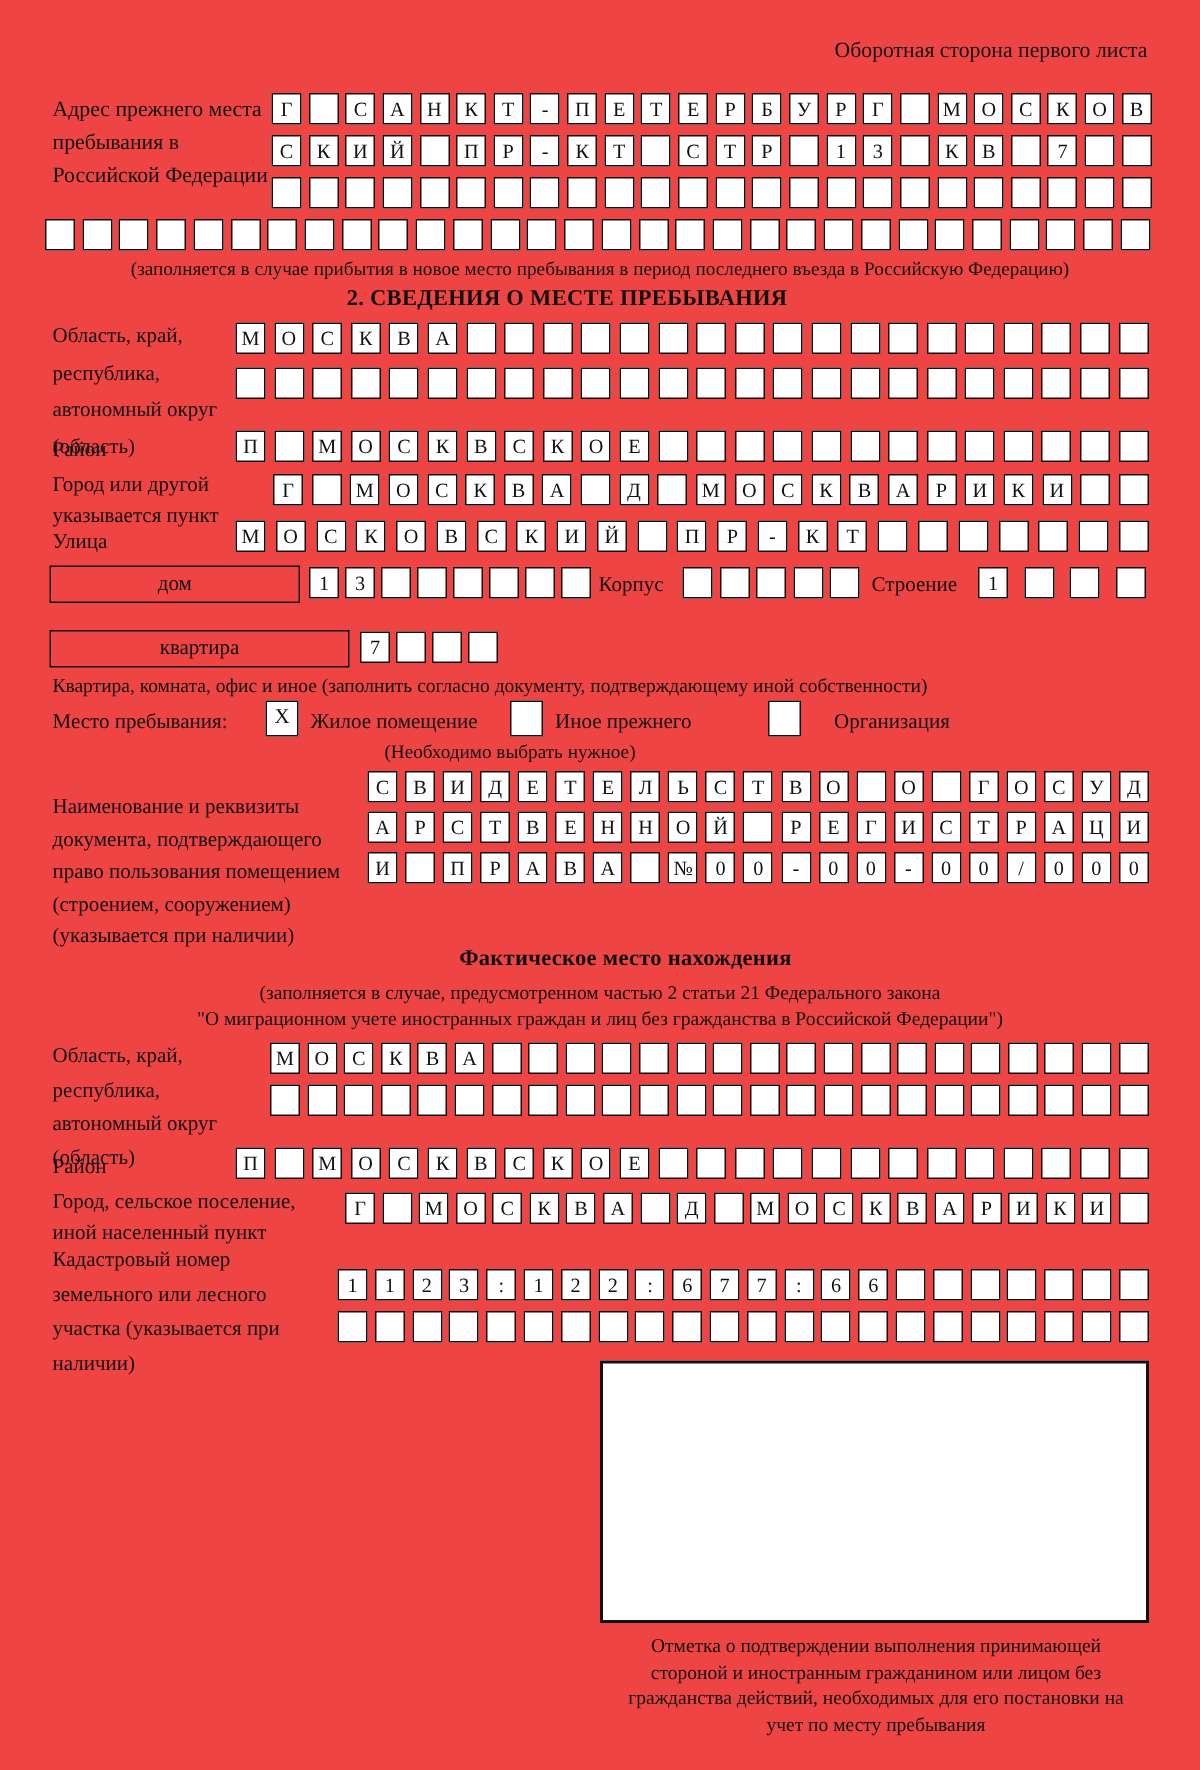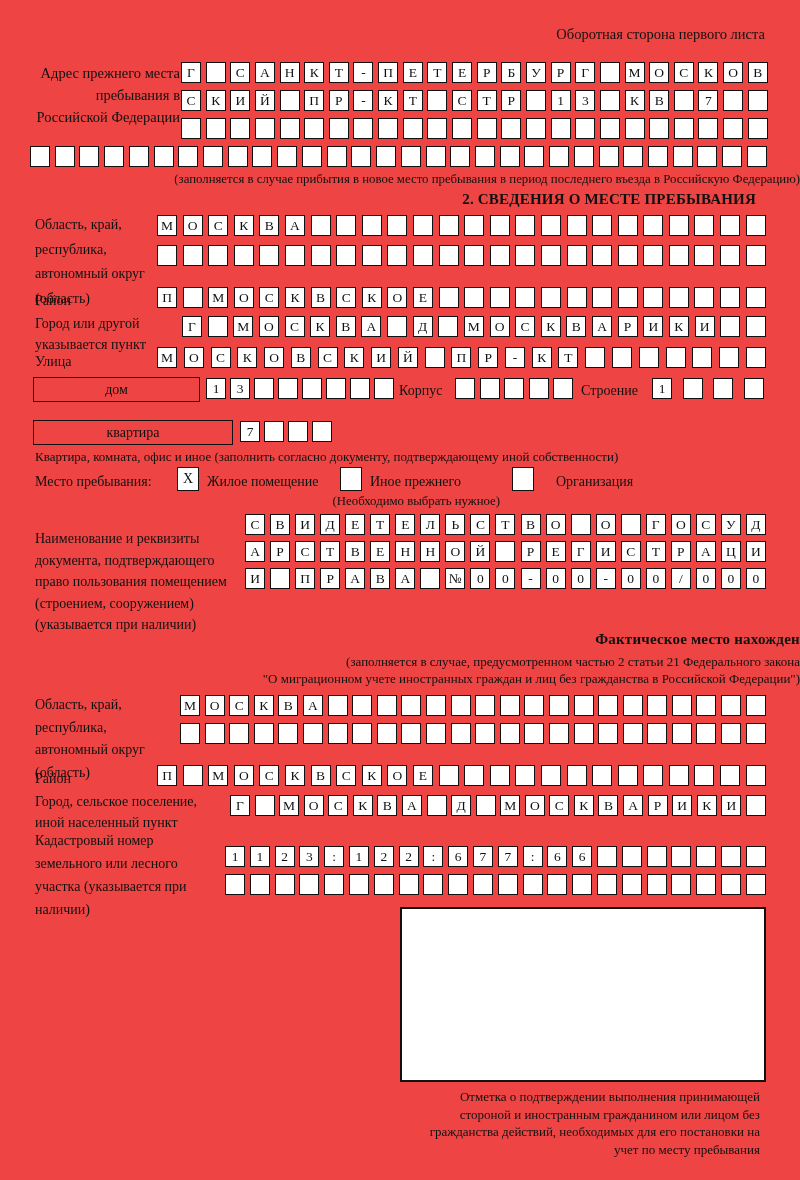--- a/index.html
+++ b/index.html
@@ -7,21 +7,21 @@
     position:relative;
     width:800px;height:1180px;
     background:#ef4444;
     font-family:Liberation Serif, serif;
     color:#111;
     overflow:hidden;
   }
   .abs{position:absolute;}
   .lbl{font-size:14px;line-height:21px;}
   .note{font-size:12.8px;}
-  .center{text-align:right;}
+  .center{text-align:center;}
   .right{text-align:right;}
   .title{font-size:15px;font-weight:bold;letter-spacing:.2px;}
   .cellrow{
     position:absolute;
     display:flex;
     justify-content:space-between;
   }
   .cell{
     width:20px;height:21px;
     border:1.5px solid #111;
@@ -47,21 +47,21 @@
     background:#fff;
   }
 </style>
 </head>
 <body>
 
 <div class="page">
 
   <div class="abs lbl right" style="left:400px;top:24px;width:365px;font-size:14.5px;">Оборотная сторона первого листа</div>
 
-  <div class="abs lbl" style="left:35px;top:62px;width:145px;line-height:22px;font-size:14.5px;text-align:right;">Адрес прежнего места пребывания в Российской Федерации</div>
+  <div class="abs lbl" style="left:35px;top:62px;width:145px;line-height:22px;font-size:14.5px;">Адрес прежнего места пребывания в Российской Федерации</div>
 
   <div class="cellrow" style="left:181px;top:62px;width:587px;">
       <span class="cell">Г</span>
       <span class="cell"></span>
       <span class="cell">С</span>
       <span class="cell">А</span>
       <span class="cell">Н</span>
       <span class="cell">К</span>
       <span class="cell">Т</span>
       <span class="cell">-</span>

